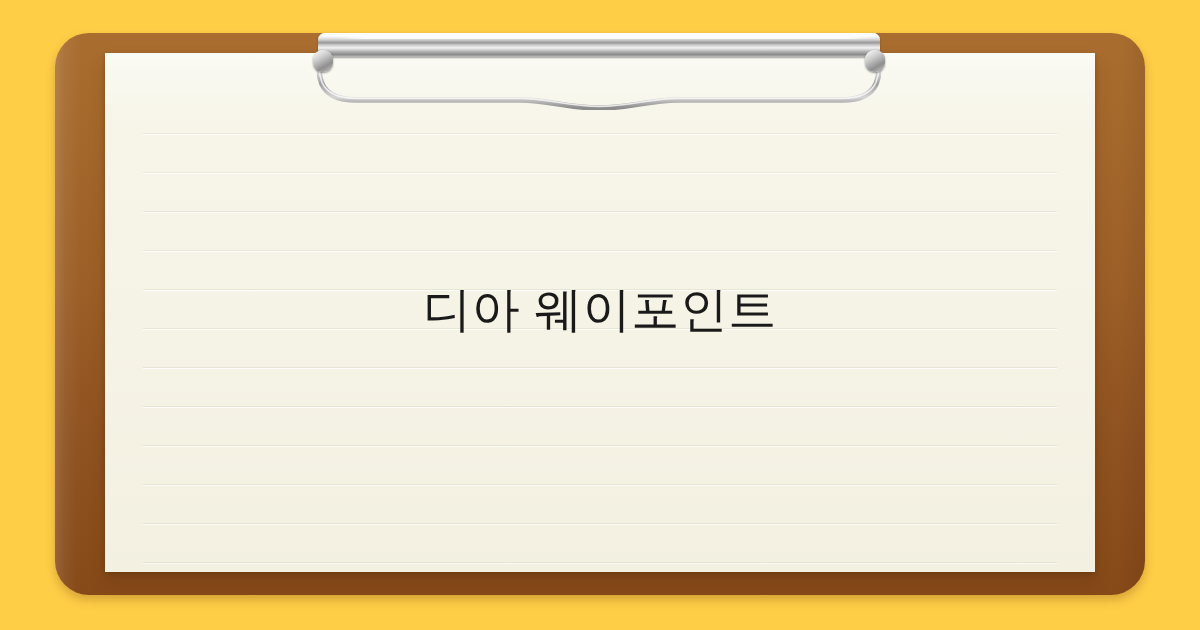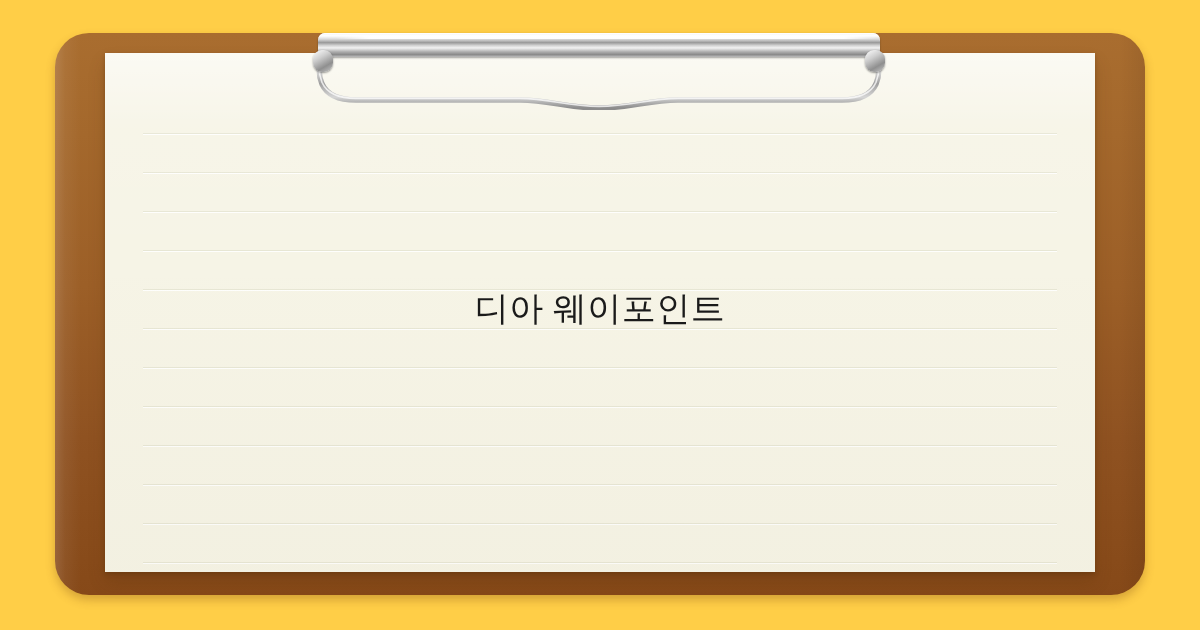--- a/index.html
+++ b/index.html
@@ -93,22 +93,22 @@
     position: absolute;
     left: 105px;
     top: 53px;
     width: 990px;
     height: 519px;
     display: flex;
     align-items: center;
     justify-content: center;
   }
   #title {
-    font-family: Liberation Serif, serif;
-    font-size: 34px;
+    font-family: Liberation Sans, sans-serif;
+    font-size: 48px;
     font-weight: 400;
     letter-spacing: 0.5px;
     color: #1A1A1A;
     line-height: 1.25;
     text-align: center;
     white-space: pre-wrap;
     transform: translateY(-3px);
   }
 
   

